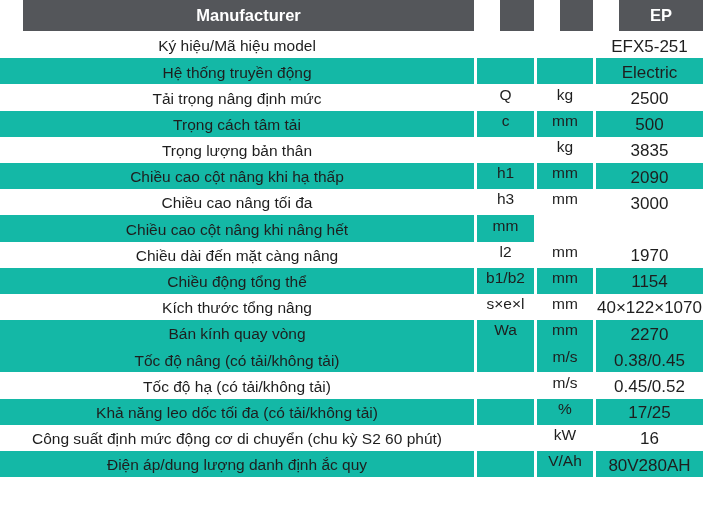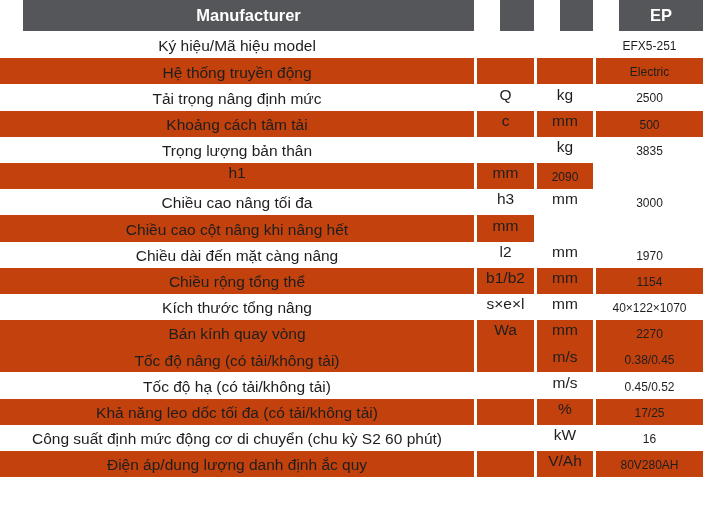--- a/index.html
+++ b/index.html
@@ -38,31 +38,31 @@
       line-height: 1;
     }
     .row.header .cell {
       background: #54565a;
       color: #ffffff;
       font-weight: bold;
       font-size: 16.5px;
       margin-left: 23px;
     }
     .row.alt .cell {
-      background: #c2410c;
+      background: #14b8a6;
     }
     .row.plain .cell {
       background: #ffffff;
     }
     .cell.sym, .cell.unit {
       padding-bottom: 6px;
       box-sizing: border-box;
     }
     .cell.val {
-      font-size: 12px;
+      font-size: 17px;
       padding-top: 2px;
       box-sizing: border-box;
     }
     .cell.label {
       padding-top: 2px;
       box-sizing: border-box;
     }
   </style>
 </head>
 <body>
@@ -87,32 +87,33 @@
         <div class="cell unit"></div>
         <div class="cell val">Electric</div>
       </div>
       <div class="row plain">
         <div class="cell label">Tải trọng nâng định mức</div>
         <div class="cell sym">Q</div>
         <div class="cell unit">kg</div>
         <div class="cell val">2500</div>
       </div>
       <div class="row alt">
-        <div class="cell label">Khoảng cách tâm tải</div>
+        <div class="cell label">Trọng cách tâm tải</div>
         <div class="cell sym">c</div>
         <div class="cell unit">mm</div>
         <div class="cell val">500</div>
       </div>
       <div class="row plain">
         <div class="cell label">Trọng lượng bản thân</div>
         <div class="cell sym"></div>
         <div class="cell unit">kg</div>
         <div class="cell val">3835</div>
       </div>
       <div class="row alt">
+        <div class="cell label">Chiều cao cột nâng khi hạ thấp</div>
         <div class="cell sym">h1</div>
         <div class="cell unit">mm</div>
         <div class="cell val">2090</div>
       </div>
       <div class="row plain">
         <div class="cell label">Chiều cao nâng tối đa</div>
         <div class="cell sym">h3</div>
         <div class="cell unit">mm</div>
         <div class="cell val">3000</div>
       </div>
@@ -120,21 +121,21 @@
         <div class="cell label">Chiều cao cột nâng khi nâng hết</div>
         <div class="cell unit">mm</div>
       </div>
       <div class="row plain">
         <div class="cell label">Chiều dài đến mặt càng nâng</div>
         <div class="cell sym">l2</div>
         <div class="cell unit">mm</div>
         <div class="cell val">1970</div>
       </div>
       <div class="row alt">
-        <div class="cell label">Chiều rộng tổng thể</div>
+        <div class="cell label">Chiều động tổng thể</div>
         <div class="cell sym">b1/b2</div>
         <div class="cell unit">mm</div>
         <div class="cell val">1154</div>
       </div>
       <div class="row plain">
         <div class="cell label">Kích thước tổng nâng</div>
         <div class="cell sym">s×e×l</div>
         <div class="cell unit">mm</div>
         <div class="cell val">40×122×1070</div>
       </div>

